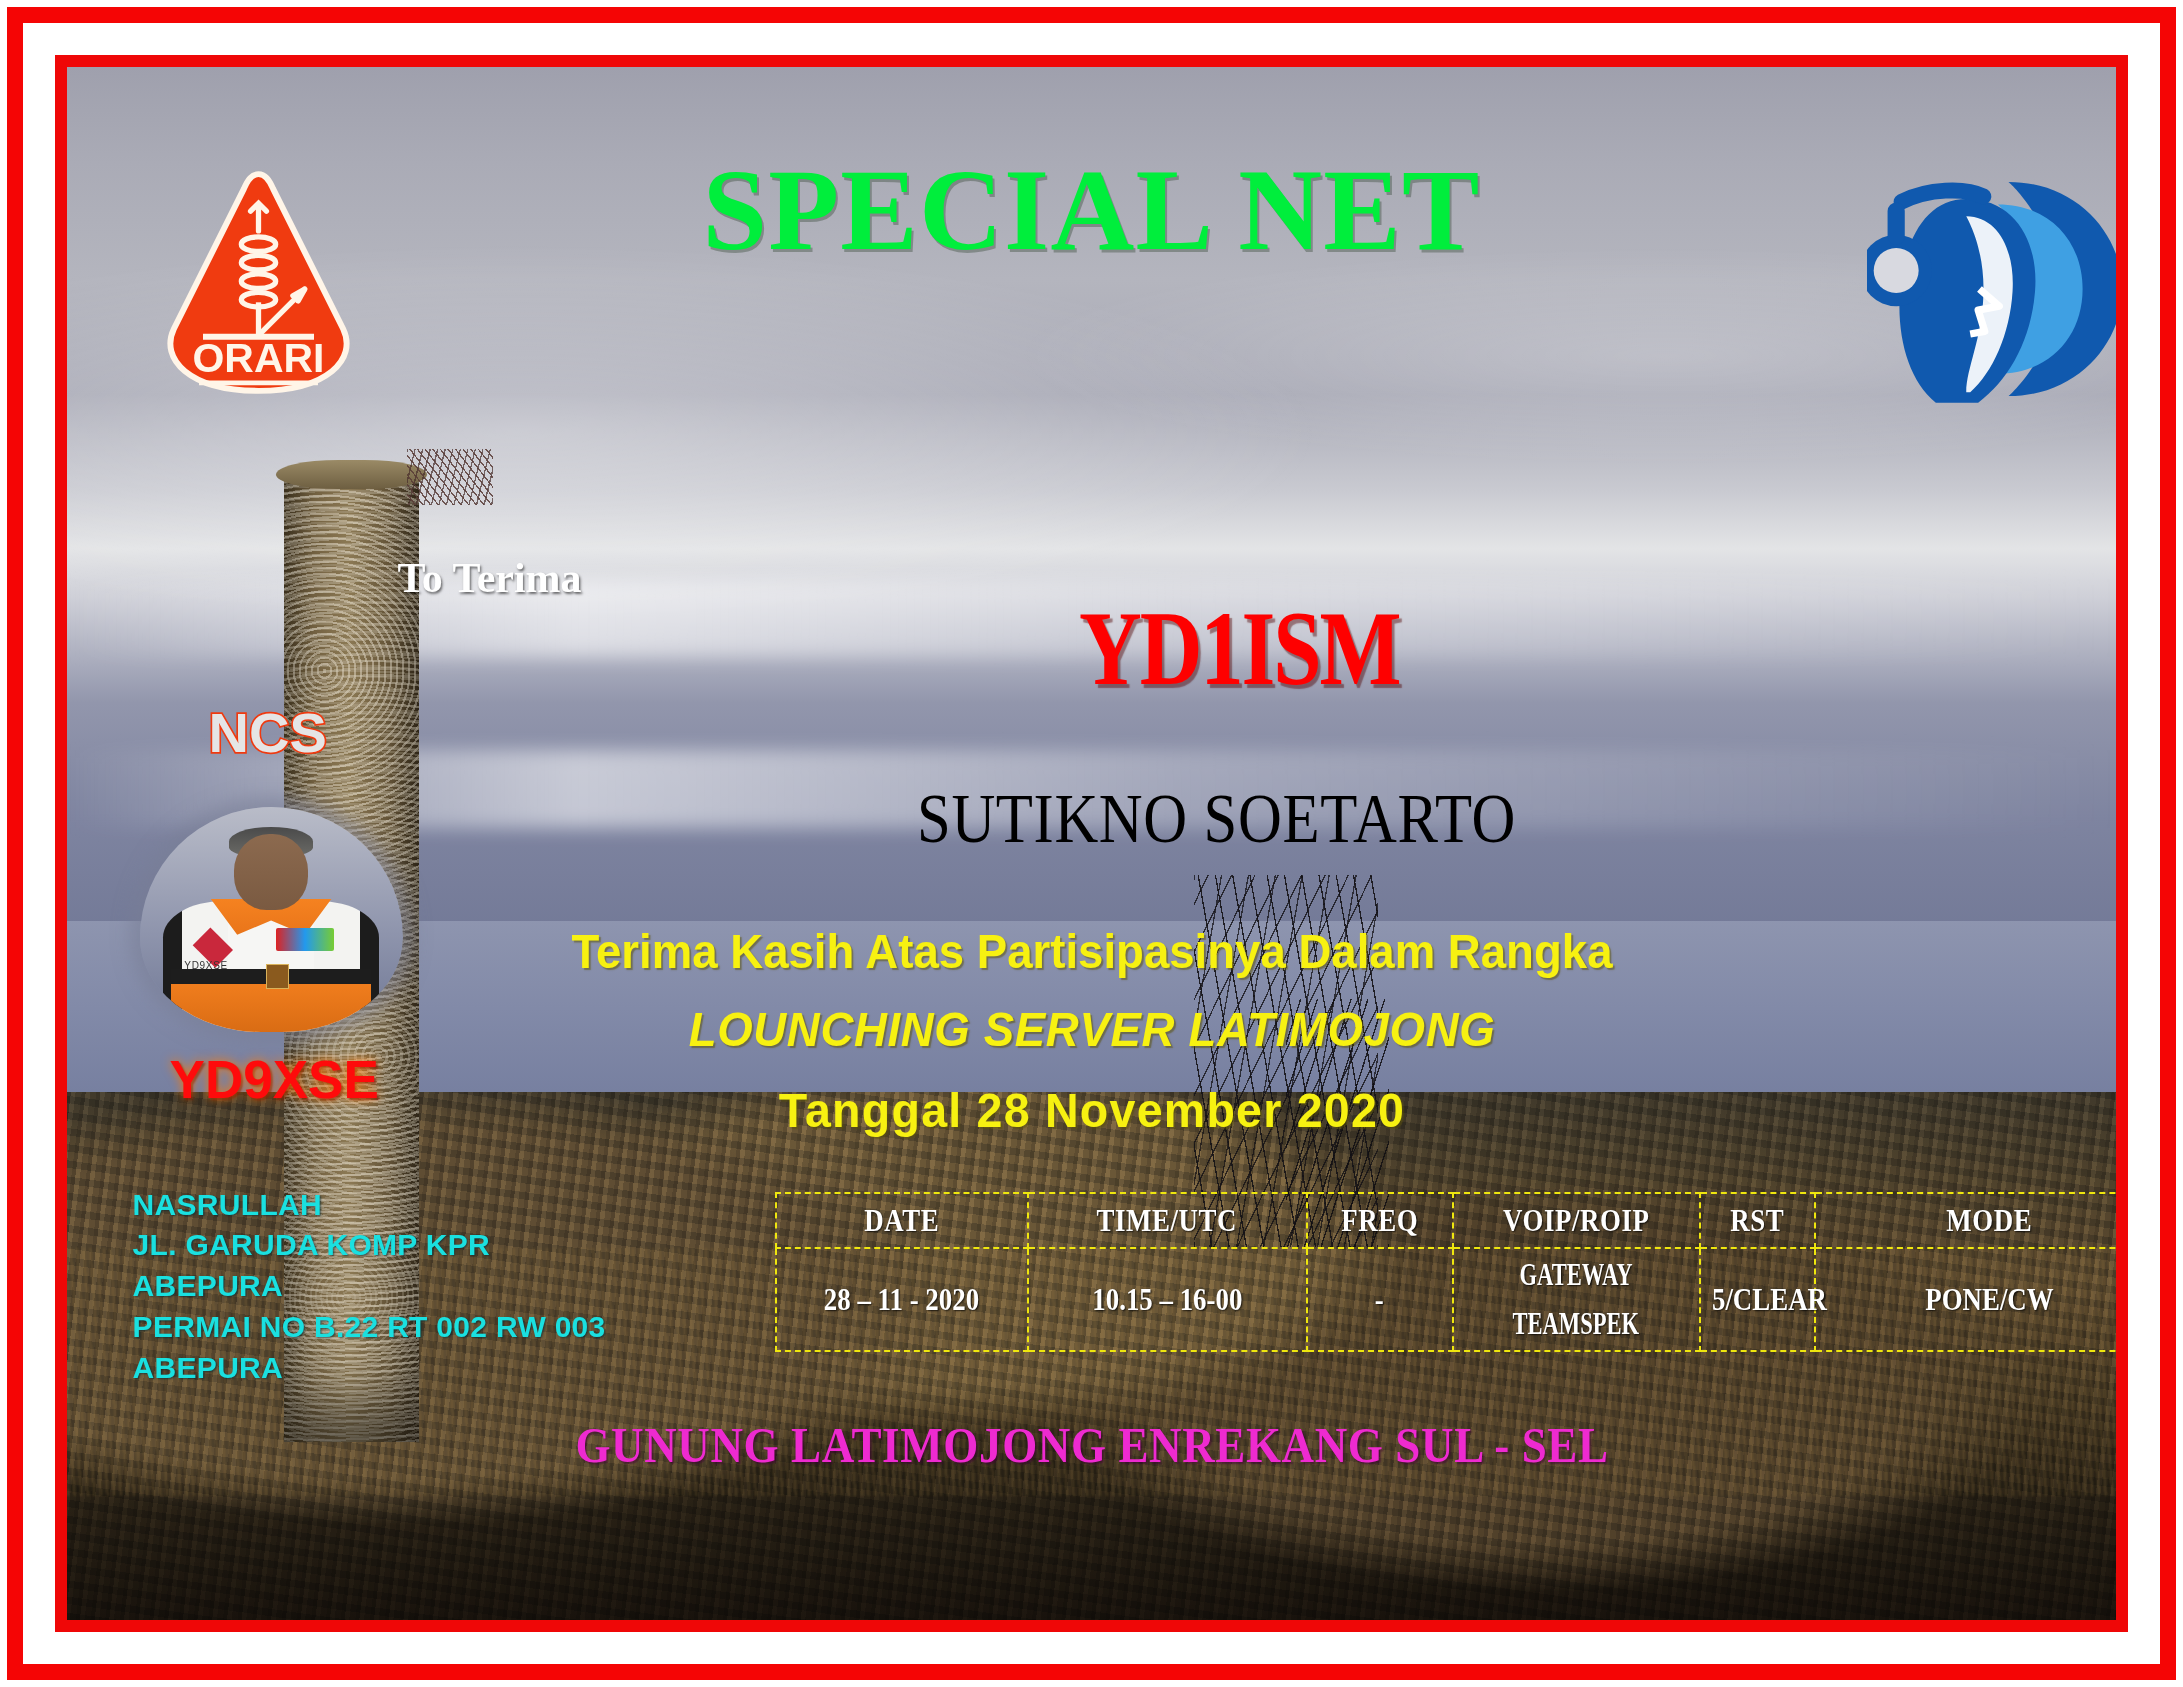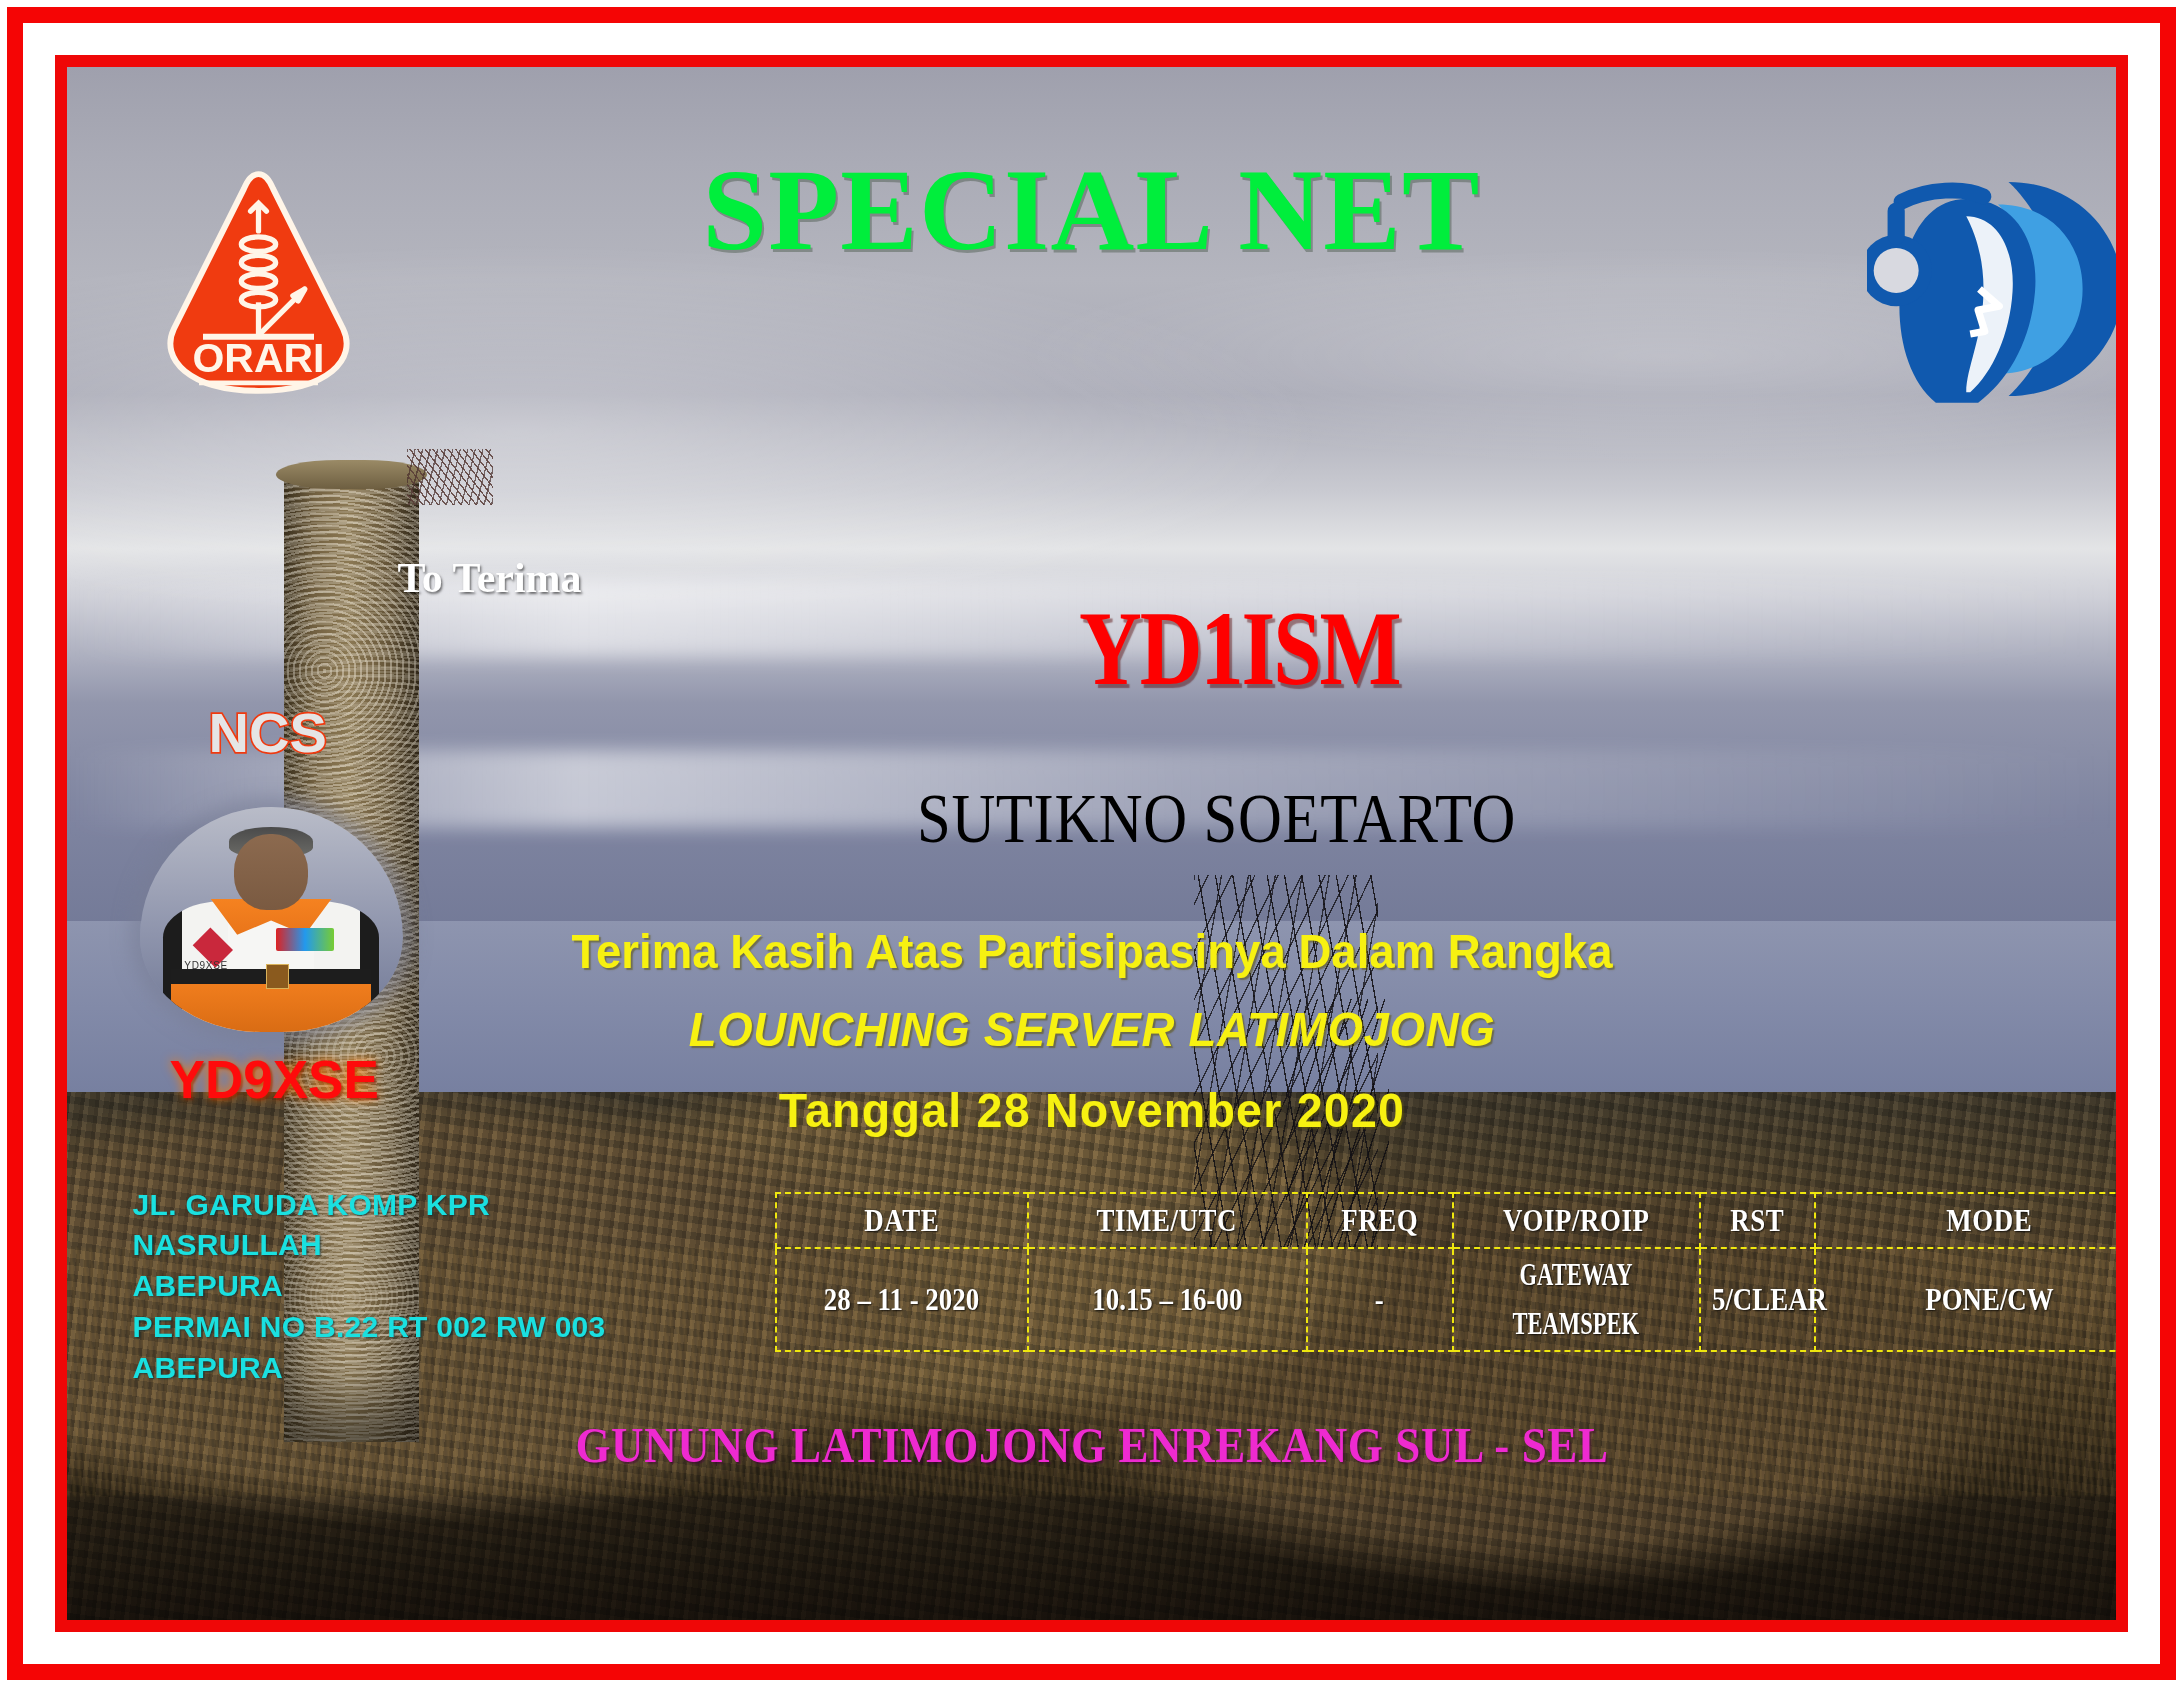--- a/index.html
+++ b/index.html
@@ -350,22 +350,22 @@
           <div class="ph-badge1"></div>
           <div class="ph-badge2"></div>
           <div class="ph-belt"></div>
           <div class="ph-sash"></div>
           <div class="ph-tag"></div>
           <div class="ph-callsign">YD9XSE</div>
         </div>
         <div class="tx yd9xse">YD9XSE</div>
 
         <div class="addr">
+          <div>NASRULLAH</div>
           <div>JL. GARUDA KOMP KPR</div>
-          <div>NASRULLAH</div>
           <div>ABEPURA</div>
           <div>PERMAI NO B.22 RT 002 RW 003</div>
           <div>ABEPURA</div>
         </div>
 
         <table class="qtable">
           <colgroup>
             <col style="width:252px">
               <col style="width:279px">
               <col style="width:146px">

